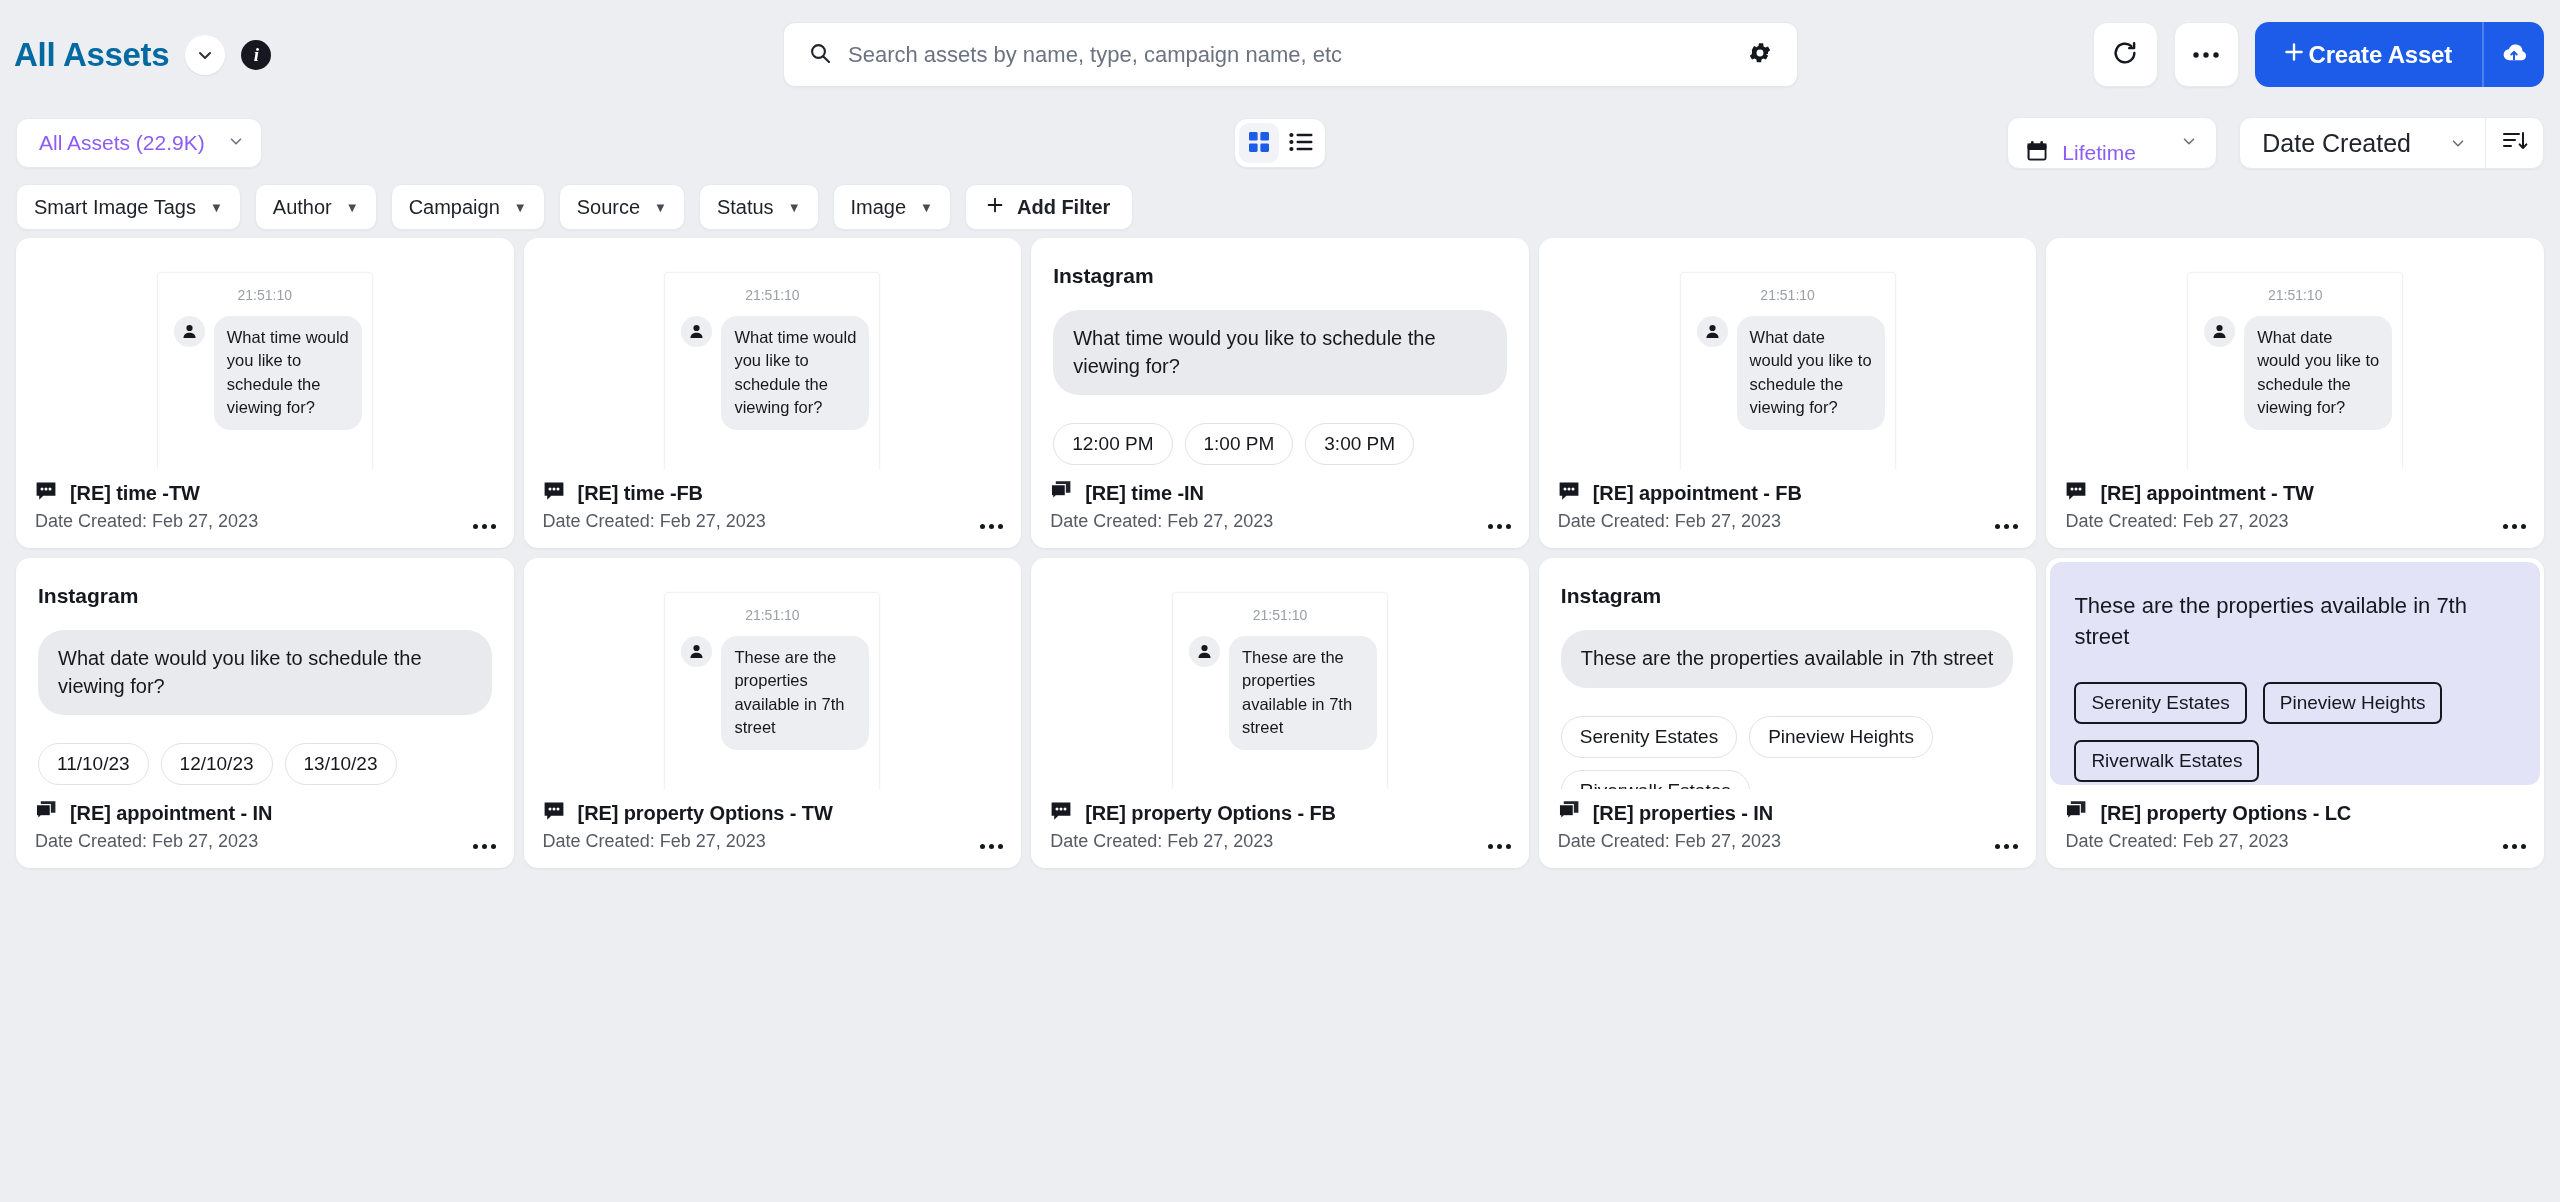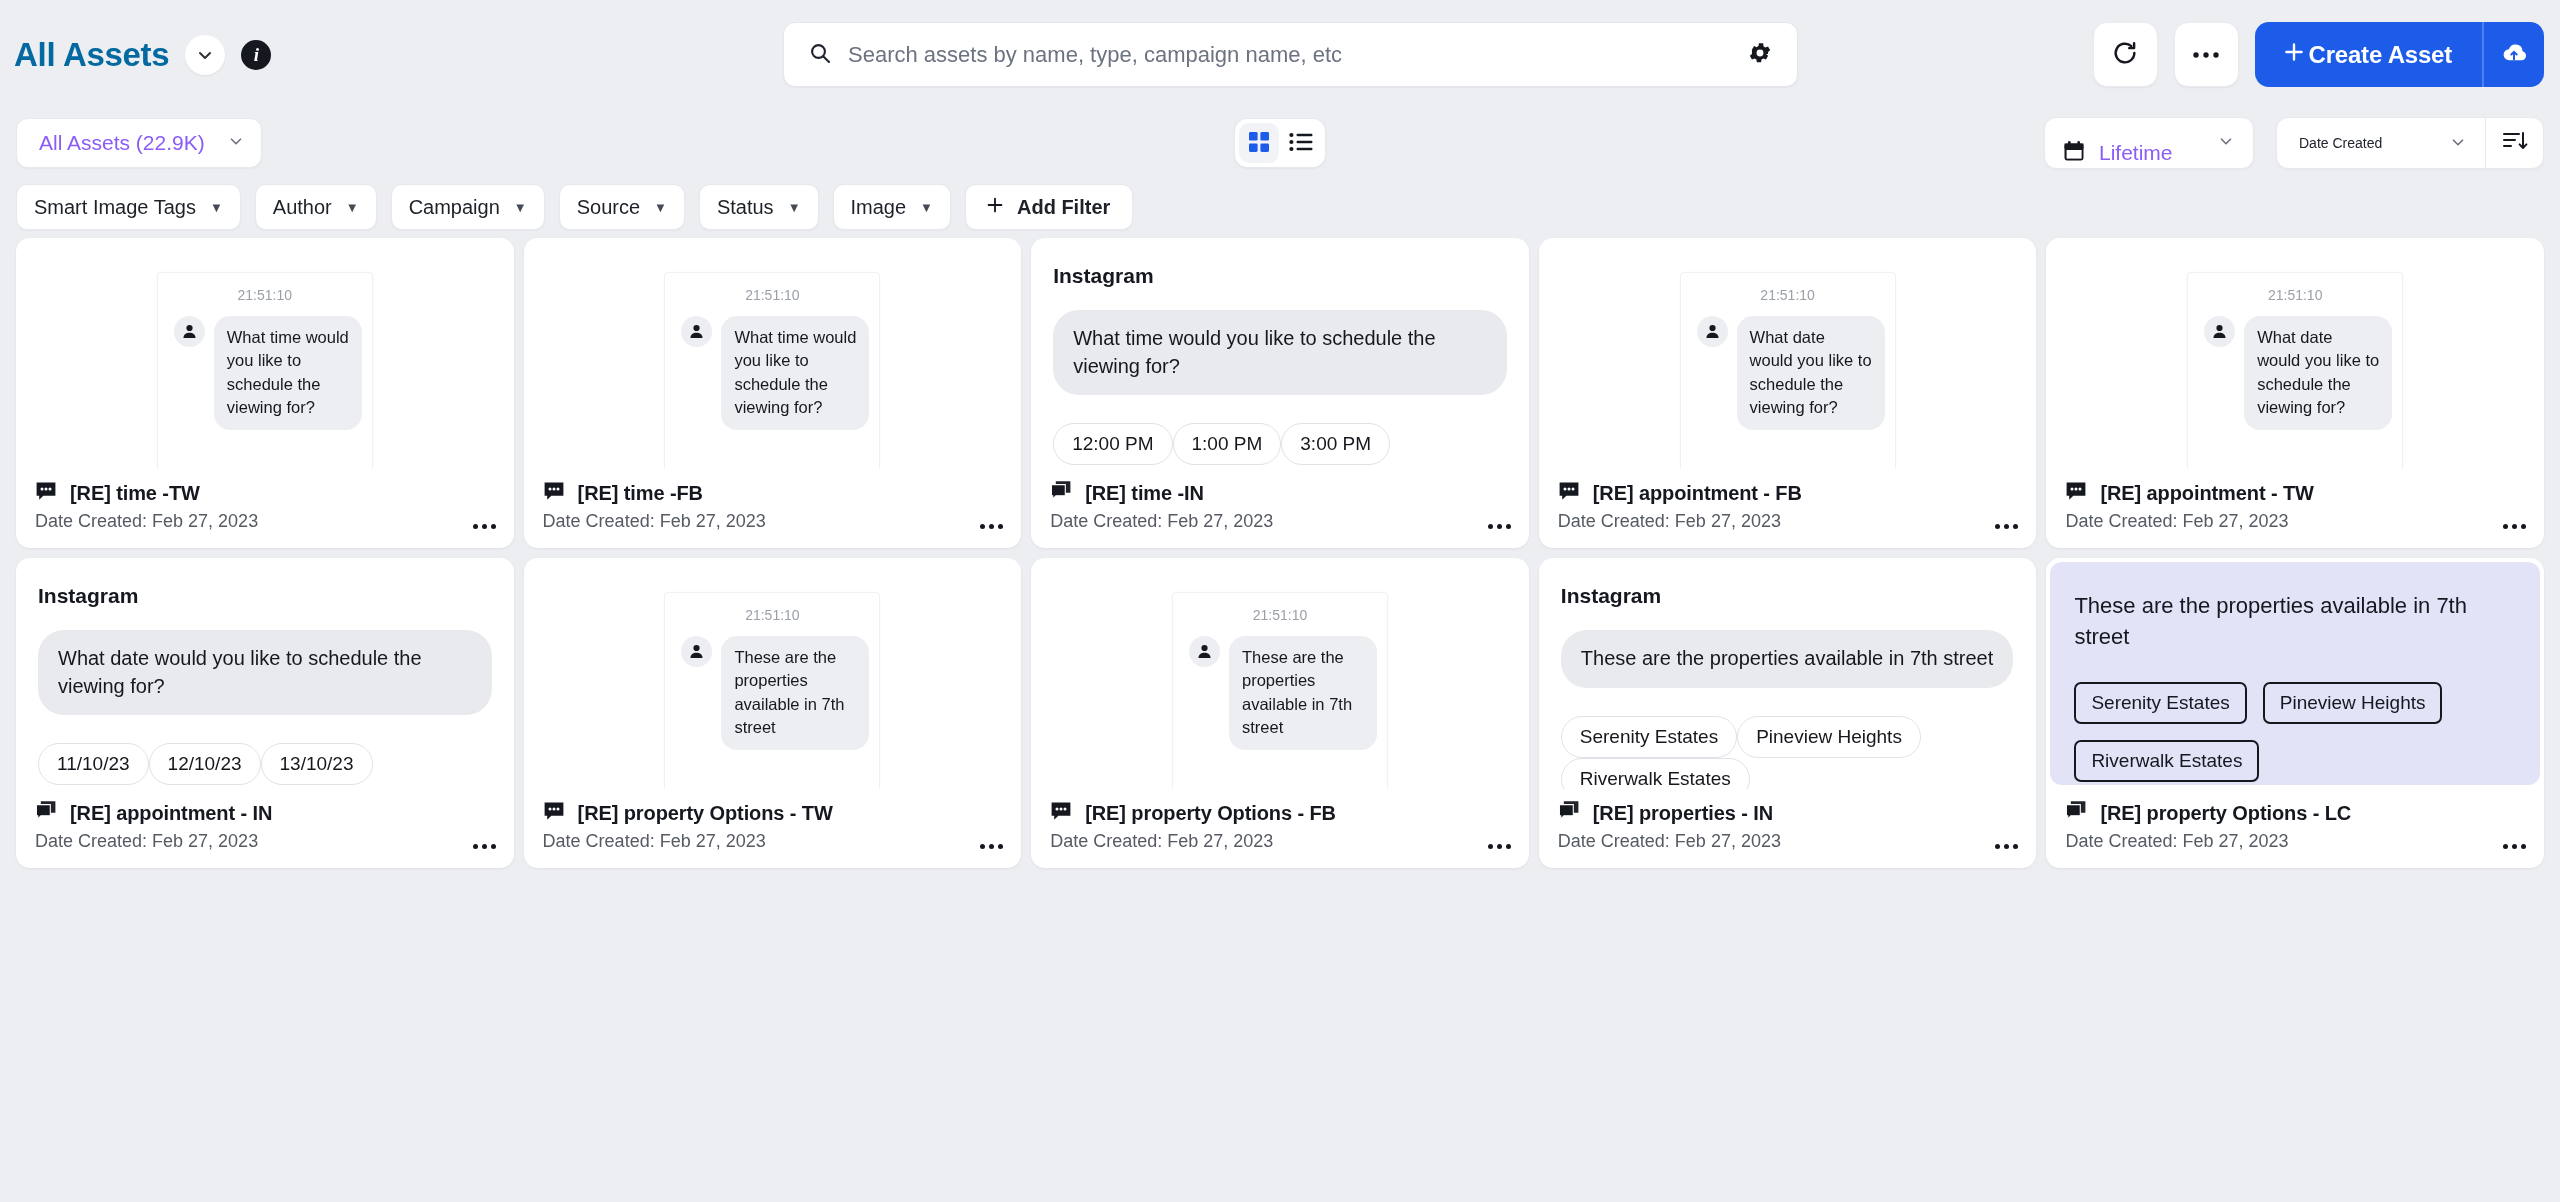--- a/index.html
+++ b/index.html
@@ -102,21 +102,21 @@
     position: absolute; right: 16px; display: flex; align-items: center; gap: 22px;
   }
   .lifetime { width: 210px; justify-content: space-between; height: 52px; }
   .sortgroup {
     display: flex; align-items: stretch; background: #fff;
     border: 1px solid #e6e9ed; border-radius: 12px; height: 52px; overflow: hidden;
     box-shadow: 0 1px 2px rgba(16,24,40,.04);
   }
   .sortgroup .sortsel {
     display: flex; align-items: center; justify-content: space-between; gap: 38px;
-    padding: 0 18px 0 22px; font-size: 14px; color: #20242c; min-width: 208px;
+    padding: 0 18px 0 22px; font-size: 25px; color: #20242c; min-width: 208px;
   }
   .sortgroup .sortdir {
     width: 58px; border-left: 1px solid #e6e9ed;
     display: flex; align-items: center; justify-content: center;
   }
 
   
   .filterrow { height: 62px; padding: 0 16px; display: flex; align-items: center; gap: 14px; }
   .fpill {
     background: #fff; border: 1px solid #e6e9ed; border-radius: 11px; height: 46px;
@@ -160,21 +160,21 @@
   }
 
   
   .igwrap { position: absolute; inset: 0; padding: 26px 22px 0 22px; }
   .igtitle { font-size: 21px; font-weight: 700; color: #15181f; margin-bottom: 22px; }
   .igbubble {
     background: #e9eaee; border-radius: 26px; padding: 15px 20px;
     font-size: 20px; line-height: 1.38; color: #16181d; display: inline-block;
     max-width: 100%;
   }
-  .igpills { display: flex; flex-wrap: wrap; margin-top: 28px; }
+  .igpills { display: flex; flex-wrap: wrap; gap: 12px; margin-top: 28px; }
   .igpill {
     background: #fff; border: 1px solid #dfe2e7; border-radius: 22px;
     padding: 9px 18px; font-size: 19px; color: #16181d; white-space: nowrap;
   }
 
   
   .lav {
     position: absolute; inset: 4px; background: #e3e3f8; border-radius: 12px;
     padding: 28px 24px;
   }

